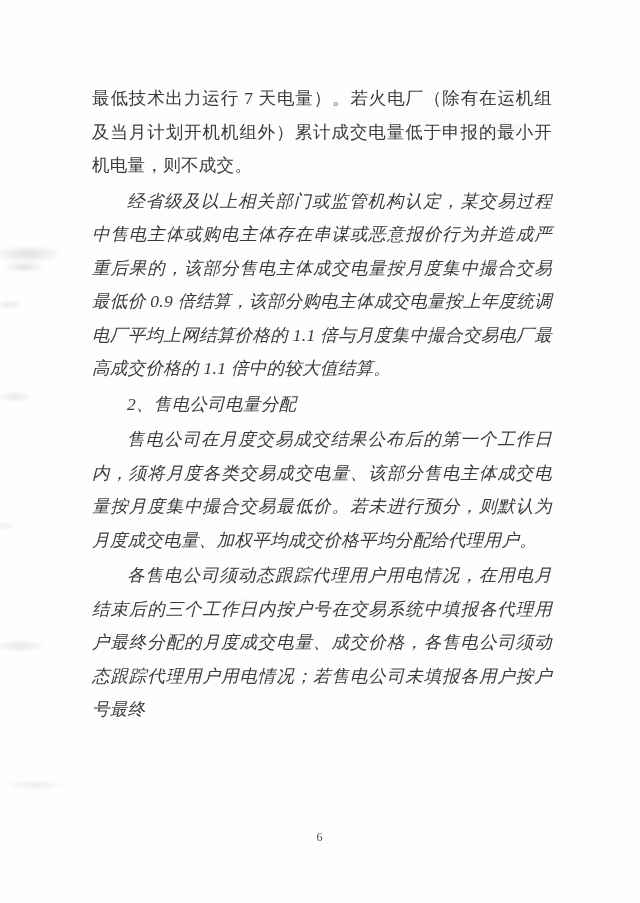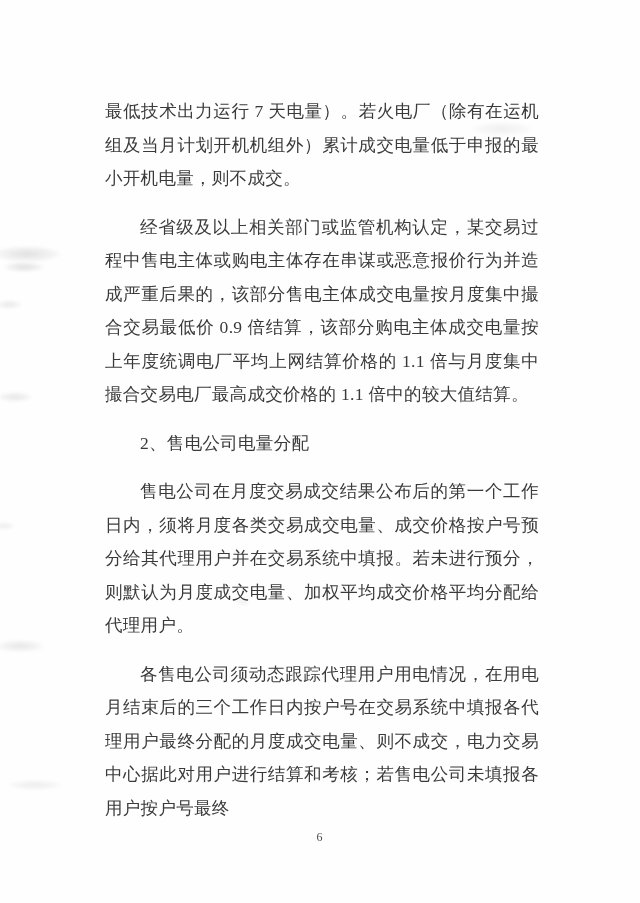--- a/index.html
+++ b/index.html
@@ -21,25 +21,26 @@
     top: 80px;
     width: 464px;
     color: #3a3a3a;
     font-size: 17.5px;
     line-height: 33.5px;
     text-align: justify;
     text-justify: inter-ideograph;
     letter-spacing: 0.3px;
   }
   .content p {
-    margin: 15px;
+    margin: 2px;
     padding: 0;
   }
   .content p.indent {
     text-indent: 2em;
+    font-style: italic;
   }
   .page-number {
     position: absolute;
     top: 830px;
     left: 0;
     width: 100%;
     text-align: center;
     font-size: 12px;
     color: #4a4a4a;
     letter-spacing: 1px;
@@ -73,19 +74,19 @@
   <span class="smudge s5"></span>
   <span class="smudge s6"></span>
   <span class="smudge s7"></span>
   <span class="smudge s8"></span>
   <span class="smudge s9"></span>
 
   <div class="content">
     <p>最低技术出力运行 7 天电量）。若火电厂（除有在运机组及当月计划开机机组外）累计成交电量低于申报的最小开机电量，则不成交。</p>
     <p class="indent">经省级及以上相关部门或监管机构认定，某交易过程中售电主体或购电主体存在串谋或恶意报价行为并造成严重后果的，该部分售电主体成交电量按月度集中撮合交易最低价 0.9 倍结算，该部分购电主体成交电量按上年度统调电厂平均上网结算价格的 1.1 倍与月度集中撮合交易电厂最高成交价格的 1.1 倍中的较大值结算。</p>
     <p class="indent">2、售电公司电量分配</p>
-    <p class="indent">售电公司在月度交易成交结果公布后的第一个工作日内，须将月度各类交易成交电量、成交价格按户号预分给其代理用户并在交易系统中填报。若未进行预分，则默认为月度成交电量、加权平均成交价格平均分配给代理用户。</p>
-    <p class="indent">各售电公司须动态跟踪代理用户用电情况，在用电月结束后的三个工作日内按户号在交易系统中填报各代理用户最终分配的月度成交电量、则不成交，电力交易中心据此对用户进行结算和考核；若售电公司未填报各用户按户号最终</p>
+    <p class="indent">售电公司在月度交易成交结果公布后的第一个工作日内，须将月度各类交易成交电量、该部分售电主体成交电量按月度集中撮合交易最低价。若未进行预分，则默认为月度成交电量、加权平均成交价格平均分配给代理用户。</p>
+    <p class="indent">各售电公司须动态跟踪代理用户用电情况，在用电月结束后的三个工作日内按户号在交易系统中填报各代理用户最终分配的月度成交电量、成交价格，各售电公司须动态跟踪代理用户用电情况；若售电公司未填报各用户按户号最终</p>
   </div>
 
   <div class="page-number">6</div>
 
 </div>
 
 </body></html>

